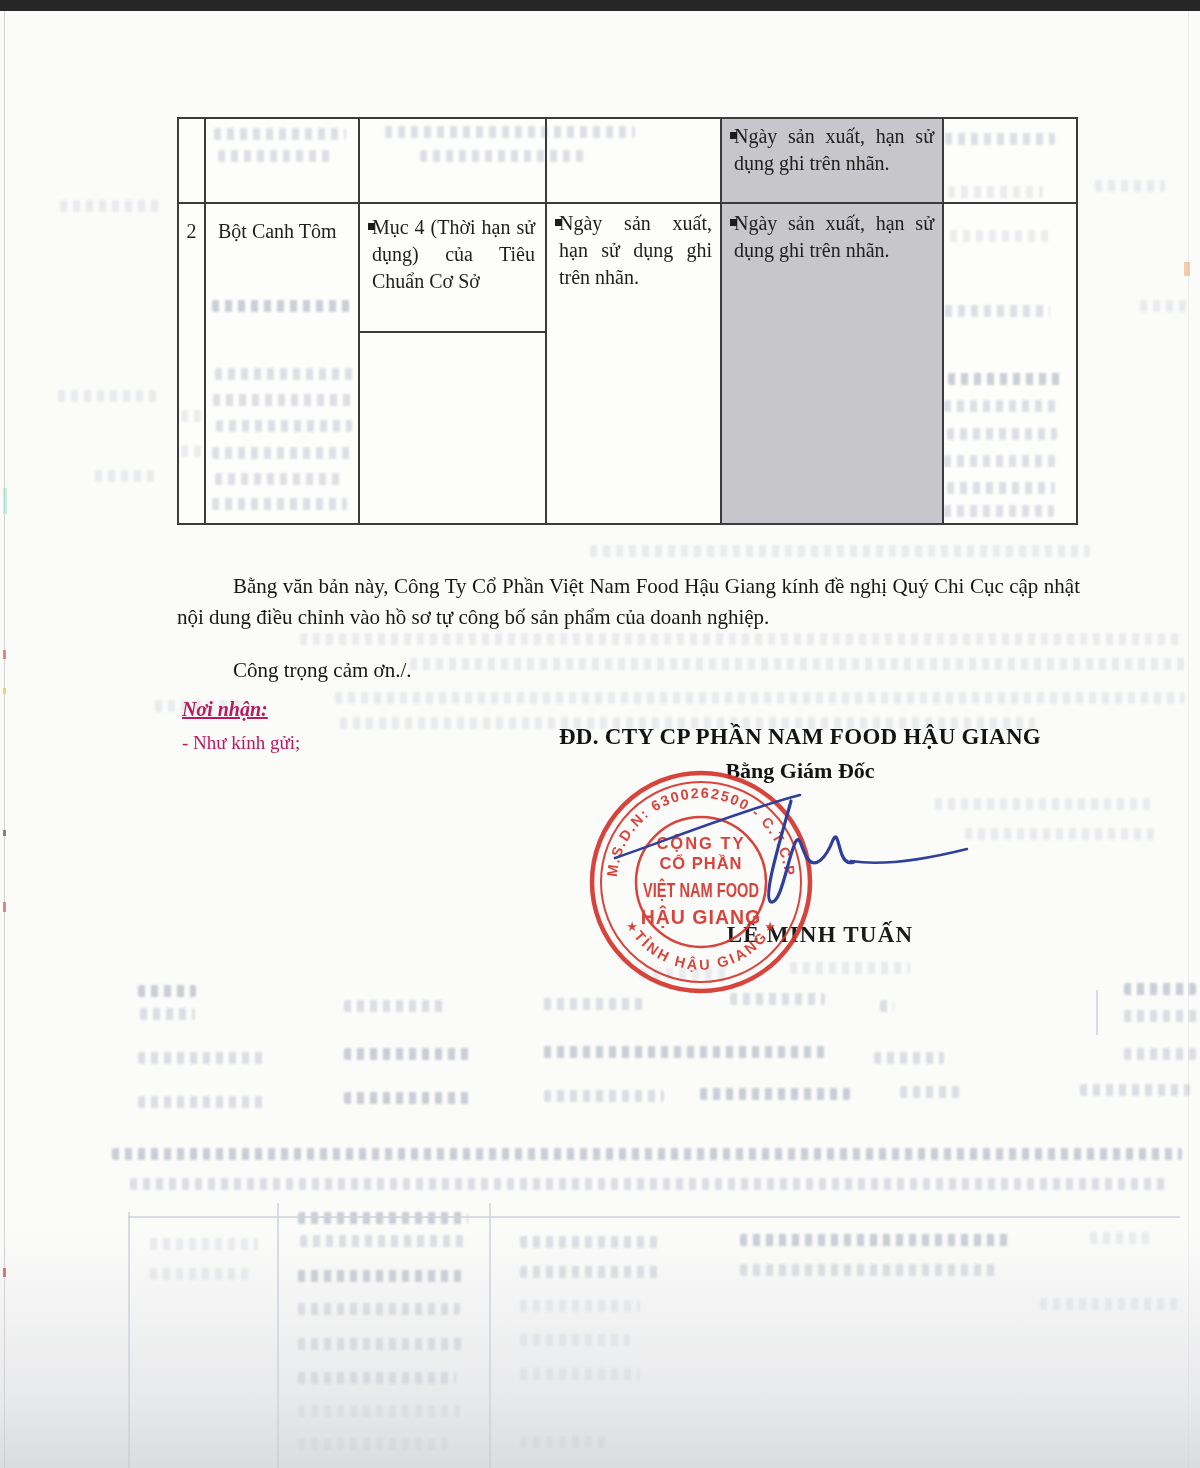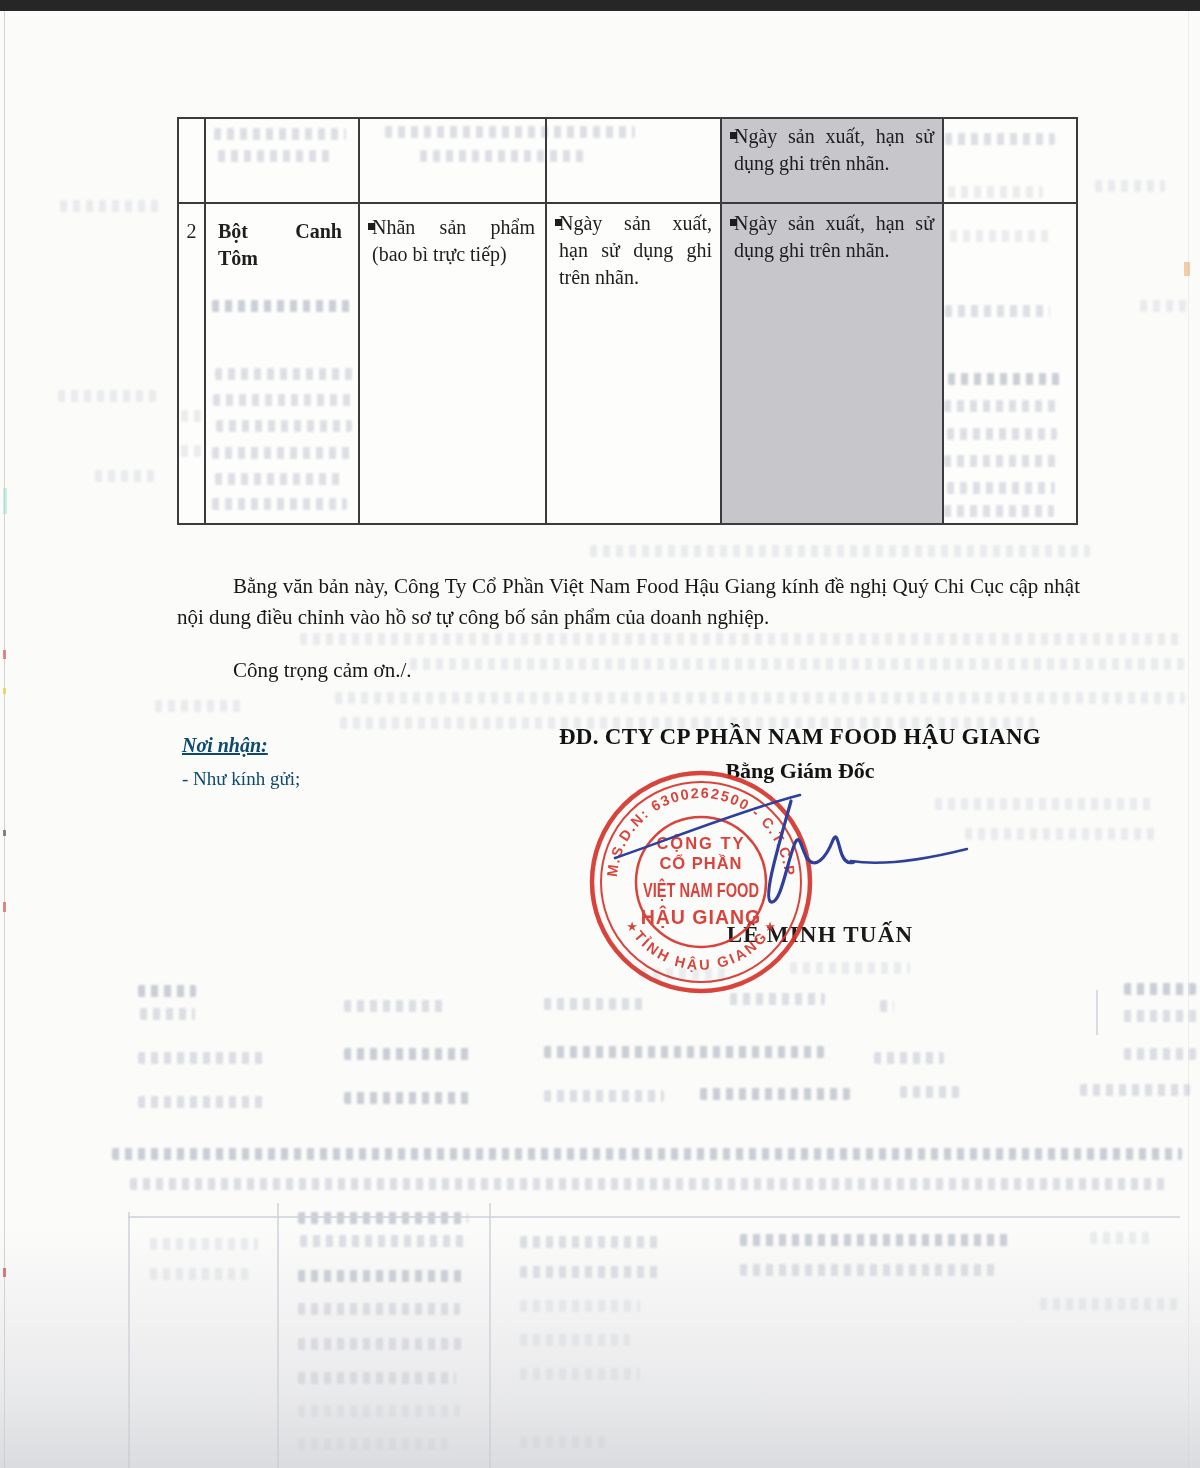--- a/index.html
+++ b/index.html
@@ -21,34 +21,34 @@
     box-sizing:border-box;border:2px solid #3b3b3b;background:#fdfdfc;
     display:grid;grid-template-columns:27px 154px 187px 175px 222px 1fr;
     grid-template-rows:85px 1fr;
     font-size:20px;line-height:27px;
   }
   .cell{box-sizing:border-box;border-right:2px solid #3b3b3b;position:relative;}
   .cell.lastcol{border-right:none;}
   .cell.r1{border-bottom:2px solid #3b3b3b;}
   .cell.gray{background:#c7c6cb;}
   .cell-no{padding-top:14px;text-align:center;}
-  .cell-product{padding:14px 16px 0 12px;text-align:justify;font-weight:bold;}
+  .cell-product{padding:14px 16px 0 12px;text-align:justify;}
   .subcell-top{box-sizing:border-box;height:129px;border-bottom:2px solid #3b3b3b;padding:10px 10px 0 0;}
   .subcell-bot{padding:10px 10px 0 0;}
   .pad-items{padding:6px 8px 0 0;}
   .pad-items-r1{padding:4px 8px 0 0;}
   .bullet-item{position:relative;padding-left:12px;text-align:justify;margin:0 0 4px 0;}
   .bullet-item::before{content:"";position:absolute;left:8px;top:9px;width:7px;height:7px;background:#1d1d1d;}
   
   .para{
     position:absolute;left:177px;top:571px;width:903px;
     font-size:21px;line-height:31px;text-align:justify;text-indent:56px;color:#171717;
   }
   .thanks{position:absolute;left:233px;top:658px;font-size:21px;color:#171717;}
-  .recipients{position:absolute;left:182px;top:730px;font-size:19px;line-height:30px;color:#0c4a6e;}
+  .recipients{position:absolute;left:182px;top:694px;font-size:19px;line-height:30px;color:#be185d;}
   .recipients .label{font-weight:bold;font-style:italic;text-decoration:underline;font-size:20px;margin-bottom:4px;}
   .org-line{position:absolute;left:510px;top:724px;width:580px;text-align:center;
     font-weight:bold;font-size:23px;letter-spacing:.3px;color:#131313;}
   .title-line{position:absolute;left:510px;top:758px;width:580px;text-align:center;
     font-weight:bold;font-size:22px;color:#131313;}
   .signer-name{position:absolute;left:630px;top:922px;width:380px;text-align:center;
     font-weight:bold;font-size:23px;letter-spacing:1.2px;color:#1a1a1a;}
   .stamp{position:absolute;left:584px;top:765px;width:234px;height:234px;opacity:.93;}
   .sig{position:absolute;left:595px;top:778px;width:390px;height:145px;}
   
@@ -74,22 +74,22 @@
   <div class="cell r1"></div>
   <div class="cell r1"></div>
   <div class="cell r1 gray pad-items-r1">
     <div class="bullet-item">Ngày sản xuất, hạn sử dụng ghi trên nhãn.</div>
   </div>
   <div class="cell r1 lastcol"></div>
 
   <div class="cell cell-no">2</div>
   <div class="cell cell-product">Bột Canh Tôm</div>
   <div class="cell">
-    <div class="subcell-bot">
-      <div class="bullet-item">Nhãn sản phẩm (bao bì trực tiếp)</div>
+    <div class="subcell-top">
+      <div class="bullet-item">Mục 4 (Thời hạn sử dụng) của Tiêu Chuẩn Cơ Sở</div>
     </div>
   </div>
   <div class="cell pad-items">
     <div class="bullet-item">Ngày sản xuất, hạn sử dụng ghi trên nhãn.</div>
   </div>
   <div class="cell gray pad-items">
     <div class="bullet-item">Ngày sản xuất, hạn sử dụng ghi trên nhãn.</div>
   </div>
   <div class="cell lastcol"></div>
 </div>

